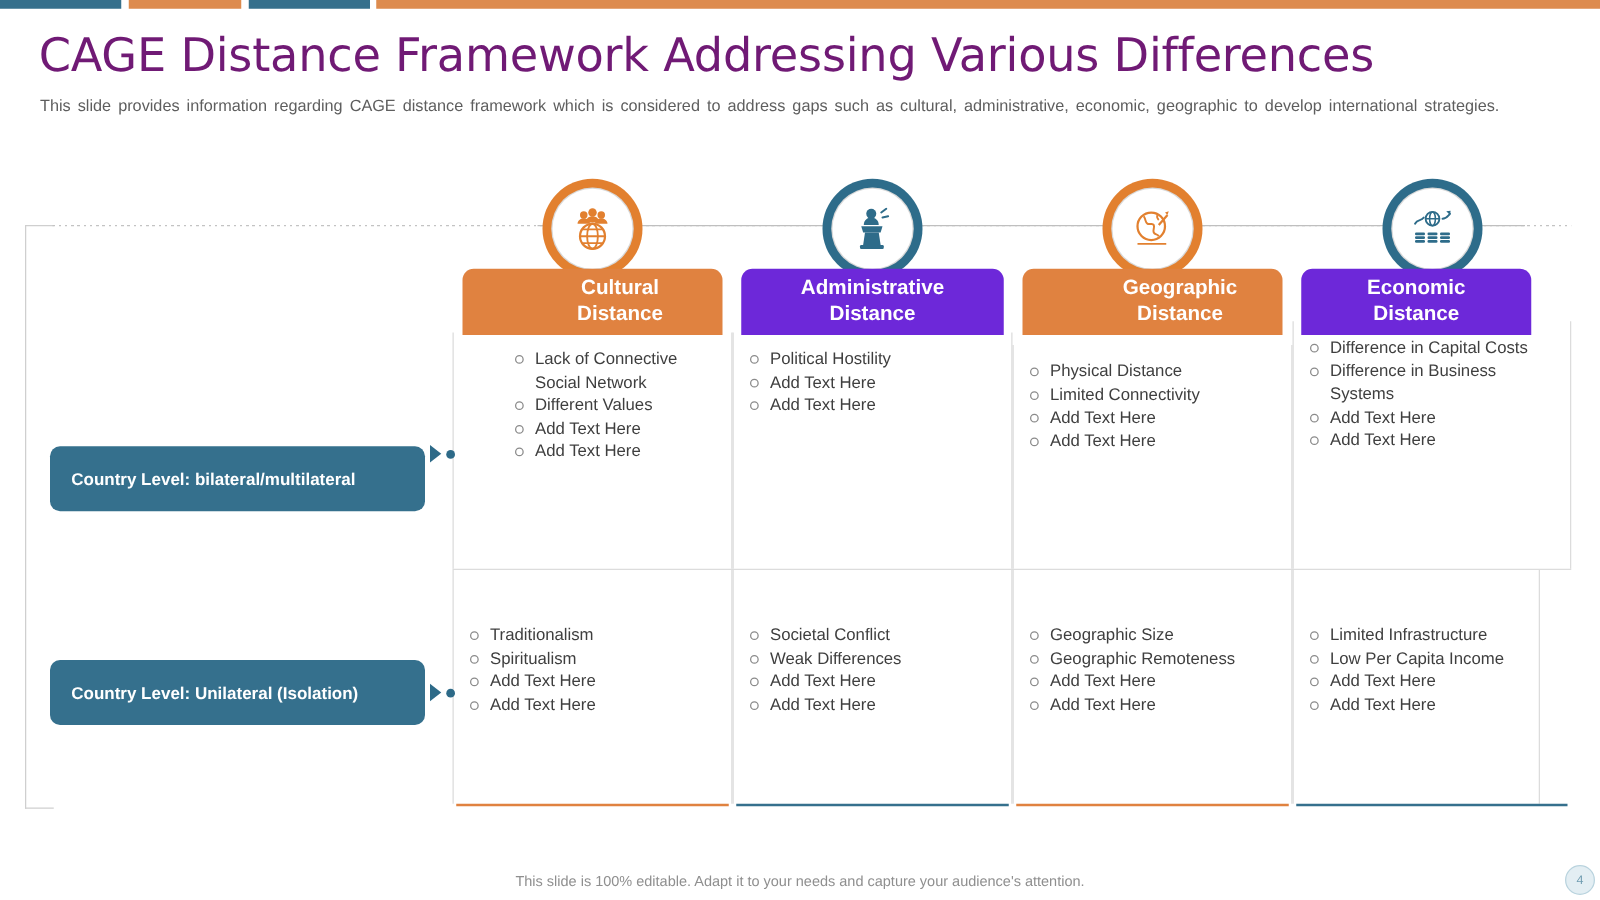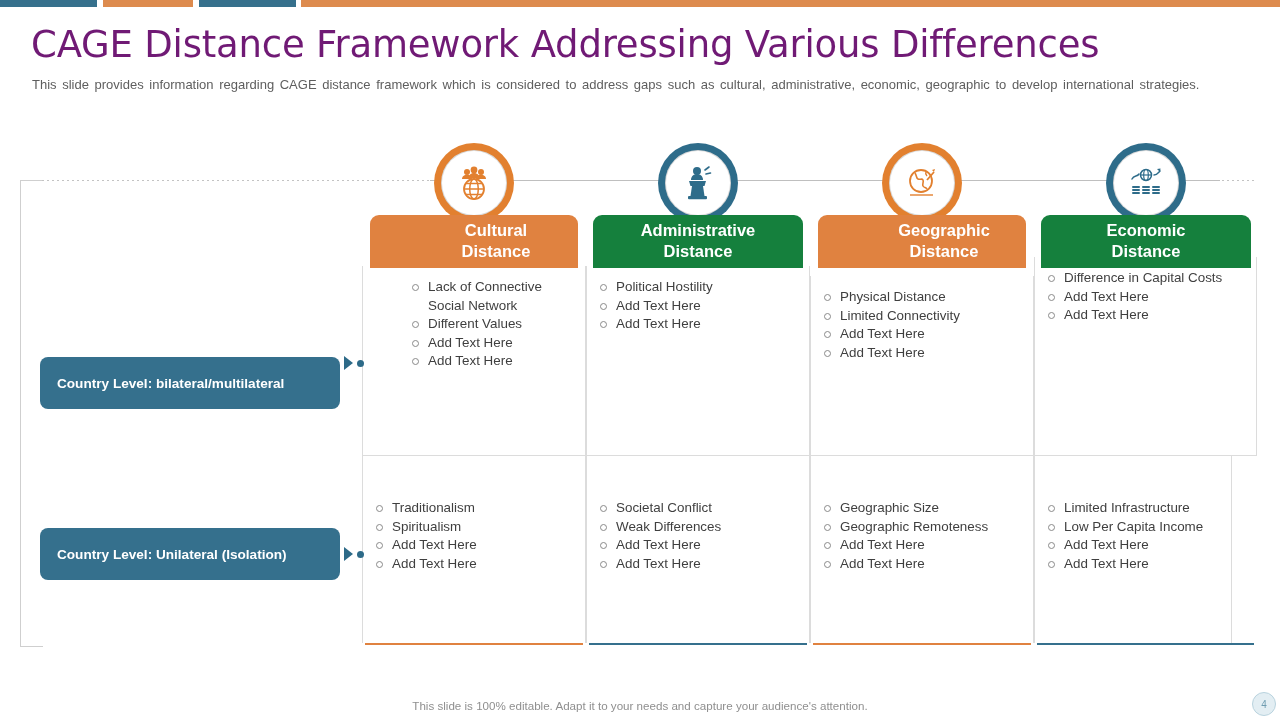--- a/index.html
+++ b/index.html
@@ -67,21 +67,21 @@
   
   .colhead{
     position:absolute;top:215px;height:53px;
     border-radius:9px 9px 0 0;
     color:#ffffff;font-size:16.5px;font-weight:bold;
     text-align:center;line-height:21px;
     padding-top:5px;box-sizing:border-box;
     font-family:"Liberation Sans", sans-serif;
   }
   .colhead.orange{background:#e08240;padding-left:44px;}
-  .colhead.teal{background:#15803d;}
+  .colhead.teal{background:#6d28d9;}
 
   
   .grid{position:absolute;left:362px;top:266px;width:895px;height:379px;}
   .cell{
     position:absolute;box-sizing:border-box;
     border-left:1px solid #dcdcdc;border-right:1px solid #dcdcdc;
     padding:12px 10px 0 12px;
   }
   .rowdiv{
     position:absolute;left:0;top:189px;width:895px;height:1px;background:#dcdcdc;
@@ -216,21 +216,21 @@
   <div>Distance</div>
 </div>
 <div class="colhead teal" style="left:593px;width:210px;">
   <div>Administrative</div>
   <div>Distance</div>
 </div>
 <div class="colhead orange" style="left:818px;width:208px;">
   <div>Geographic</div>
   <div>Distance</div>
 </div>
-<div class="colhead teal" style="left:1041px;width:210px;">
+<div class="colhead teal" style="left:1041px;width:184px;">
   <div>Economic</div>
   <div>Distance</div>
 </div>
 
 <div class="grid">
   <div class="rowdiv"></div>
 
   <div class="cell" style="left:0;top:0;width:224px;height:189px;padding-left:48px;">
     <ul class="bullets">
       <li>Lack of Connective Social Network</li>
@@ -250,20 +250,21 @@
     <ul class="bullets">
       <li>Physical Distance</li>
       <li>Limited Connectivity</li>
       <li>Add Text Here</li>
       <li>Add Text Here</li>
     </ul>
   </div>
   <div class="cell" style="left:672px;top:-9px;width:223px;height:198px;">
     <ul class="bullets">
       <li>Difference in Capital Costs</li>
+      <li>Difference in Business Systems</li>
       <li>Add Text Here</li>
       <li>Add Text Here</li>
     </ul>
   </div>
 
   <div class="cell" style="left:0;top:190px;width:224px;height:187px;padding-top:43px;">
     <ul class="bullets">
       <li>Traditionalism</li>
       <li>Spiritualism</li>
       <li>Add Text Here</li>

